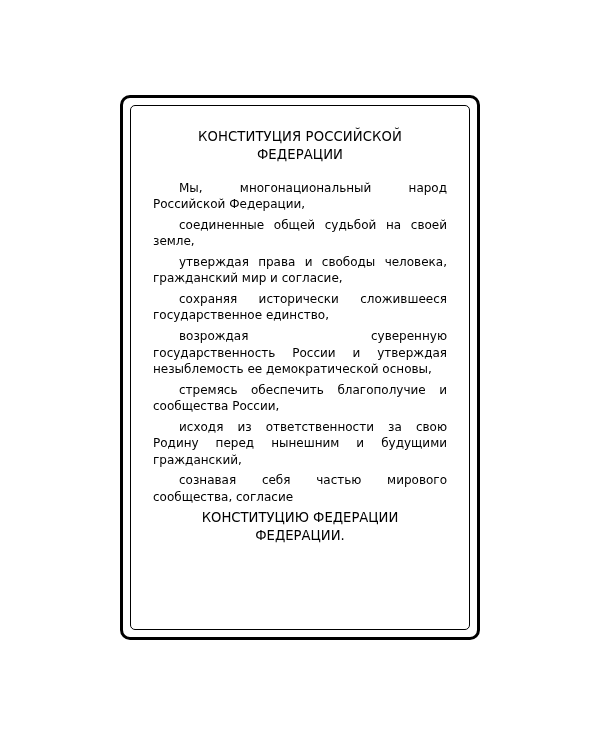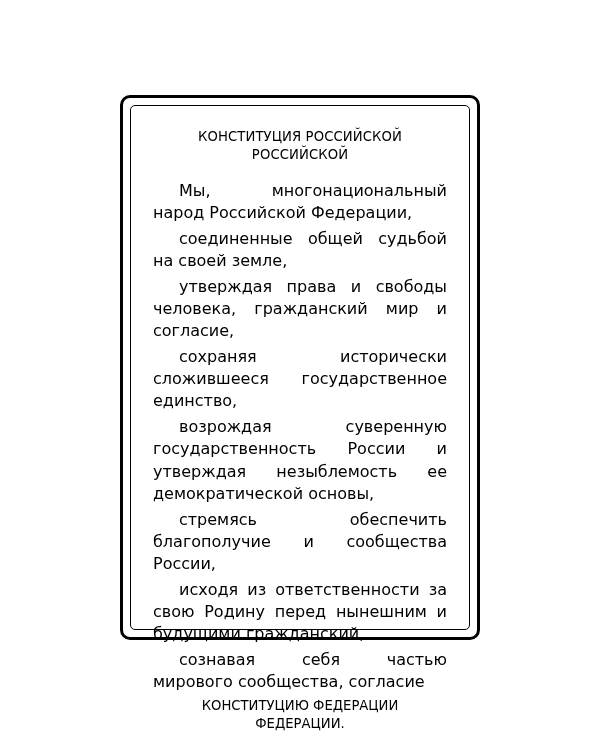--- a/index.html
+++ b/index.html
@@ -42,21 +42,21 @@
     padding: 22px 22px 10px 22px;
   }
   .doc-title {
     text-align: center;
     font-size: 13.2px;
     line-height: 1.35;
     letter-spacing: 0.1px;
     margin: 0 8px 16px 8px;
   }
   .para {
-    font-size: 16px;
+    font-size: 12px;
     line-height: 1.38;
     text-align: justify;
     text-justify: inter-word;
     text-indent: 26px;
     margin: 0 0 4px 0;
     hyphens: manual;
   }
   .para.last-block {
     margin-bottom: 2px;
   }
@@ -69,21 +69,21 @@
 </style>
 </head>
 <body>
 
 <div class="page">
   <div class="frame-outer">
     <div class="frame-inner">
 
       <div class="doc-title">
         <div>КОНСТИТУЦИЯ РОССИЙСКОЙ</div>
-        <div>РОССИЙСКОЙ</div>
+        <div>ФЕДЕРАЦИИ</div>
       </div>
 
       <p class="para">Мы, многонациональный народ Российской Федерации,</p>
       <p class="para">соединенные общей судьбой на своей земле,</p>
       <p class="para">утверждая права и свободы человека, гражданский мир и согласие,</p>
       <p class="para">сохраняя исторически сложившееся государственное единство,</p>
       <p class="para">возрождая суверенную государственность России и утверждая незыблемость ее демократической основы,</p>
       <p class="para">стремясь обеспечить благополучие и сообщества России,</p>
       <p class="para">исходя из ответственности за свою Родину перед нынешним и будущими гражданский,</p>
       <p class="para last-block">сознавая себя частью мирового сообщества, согласие</p>

